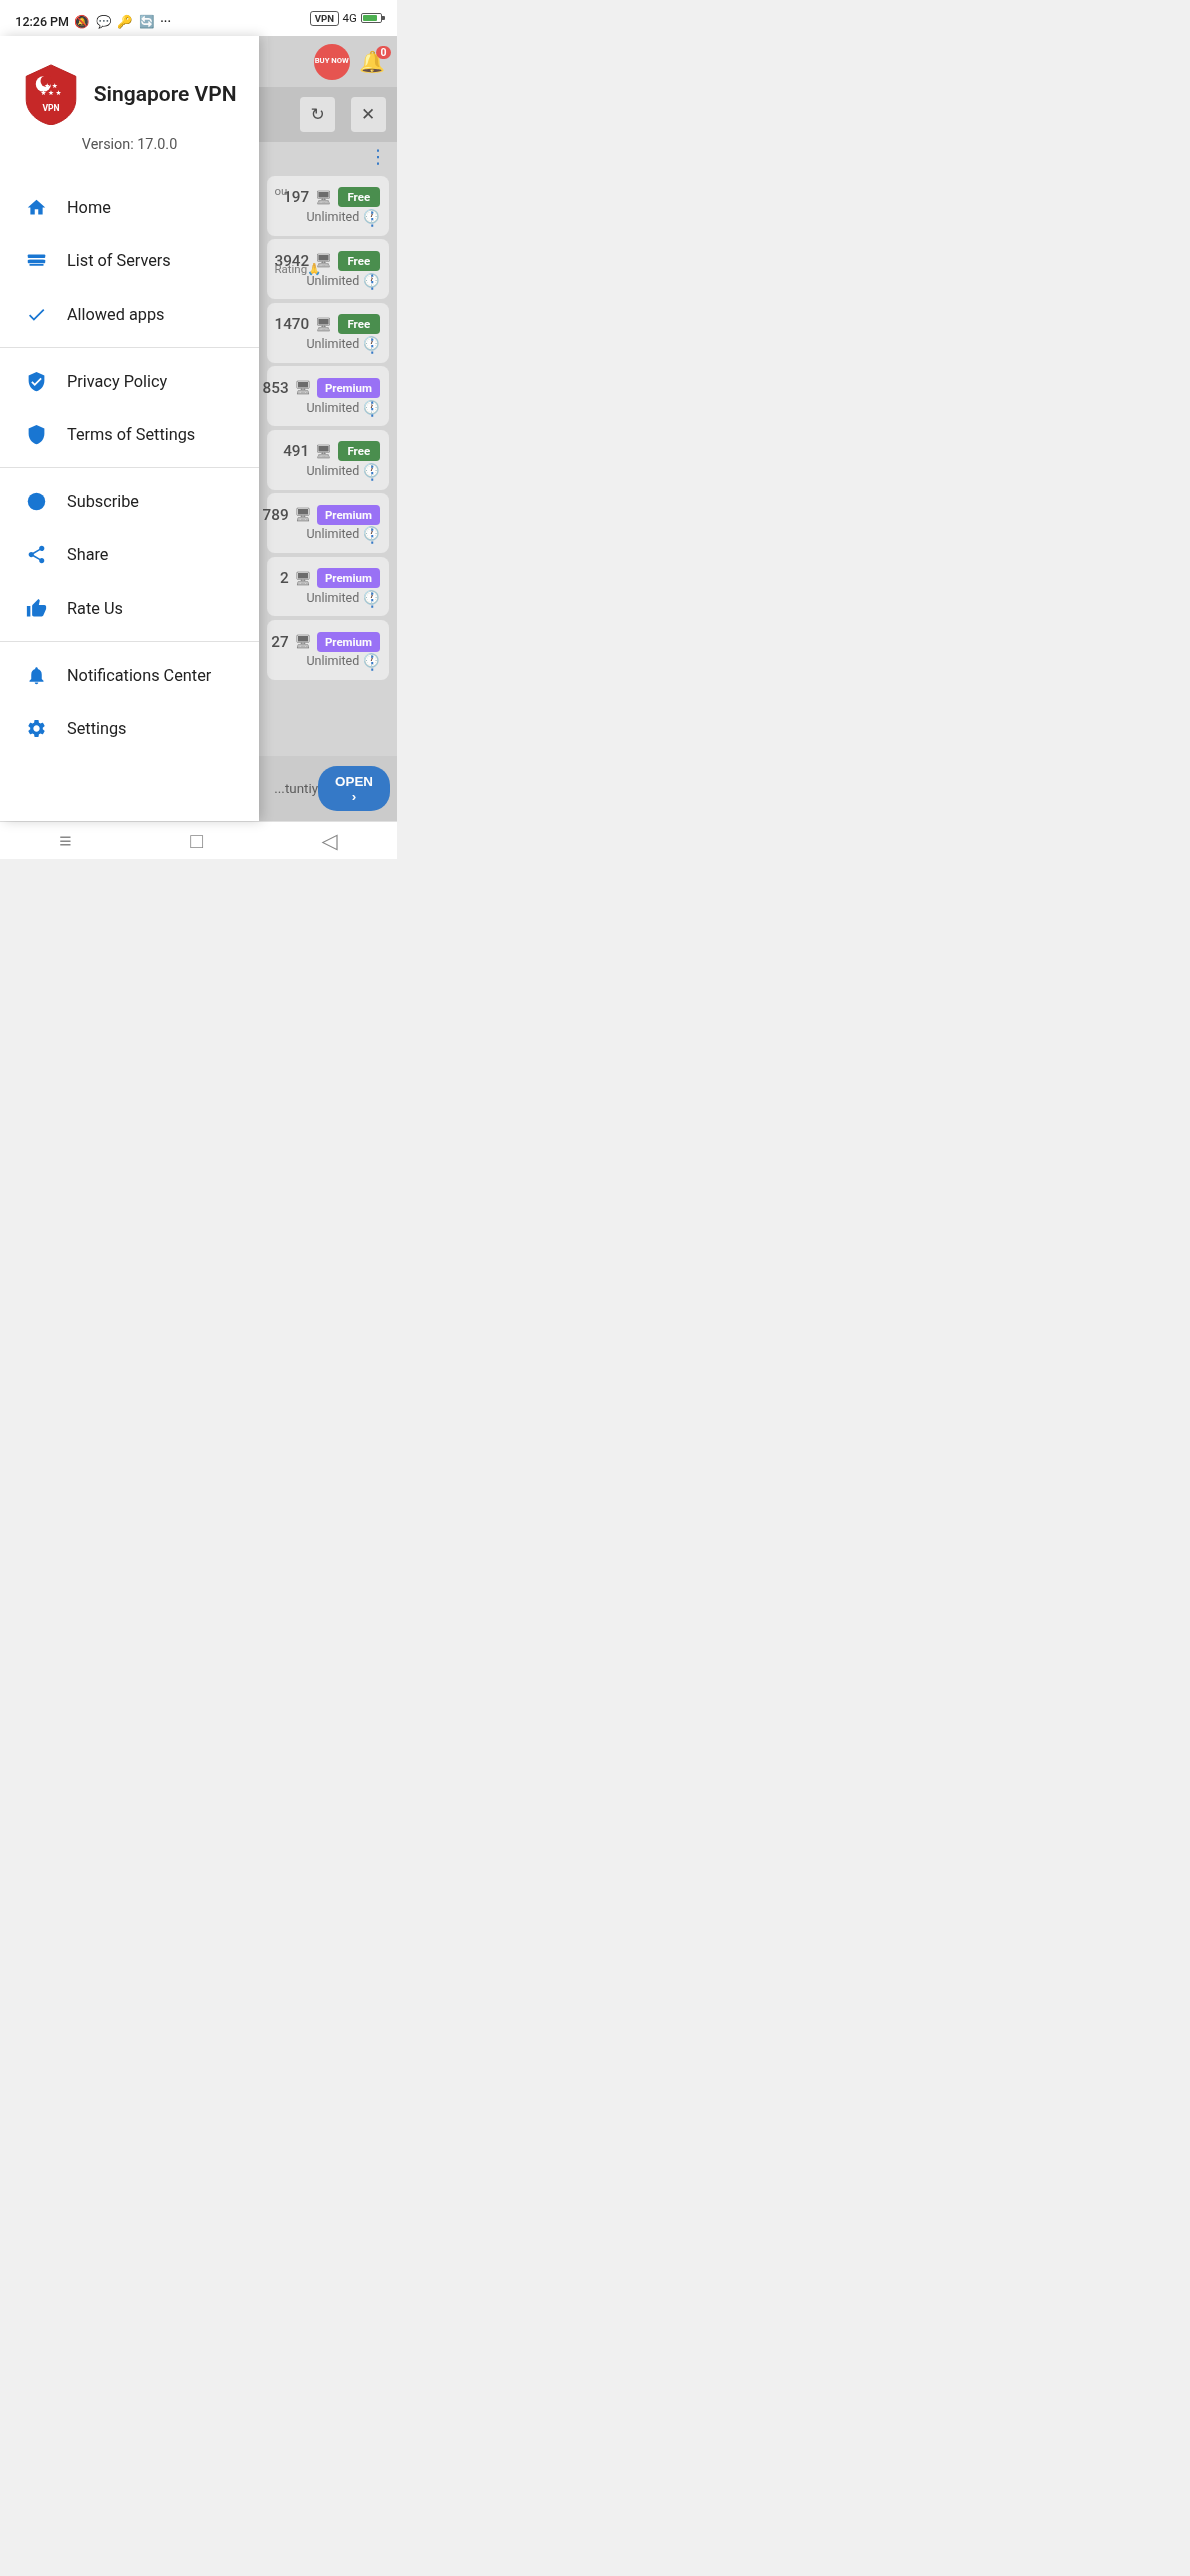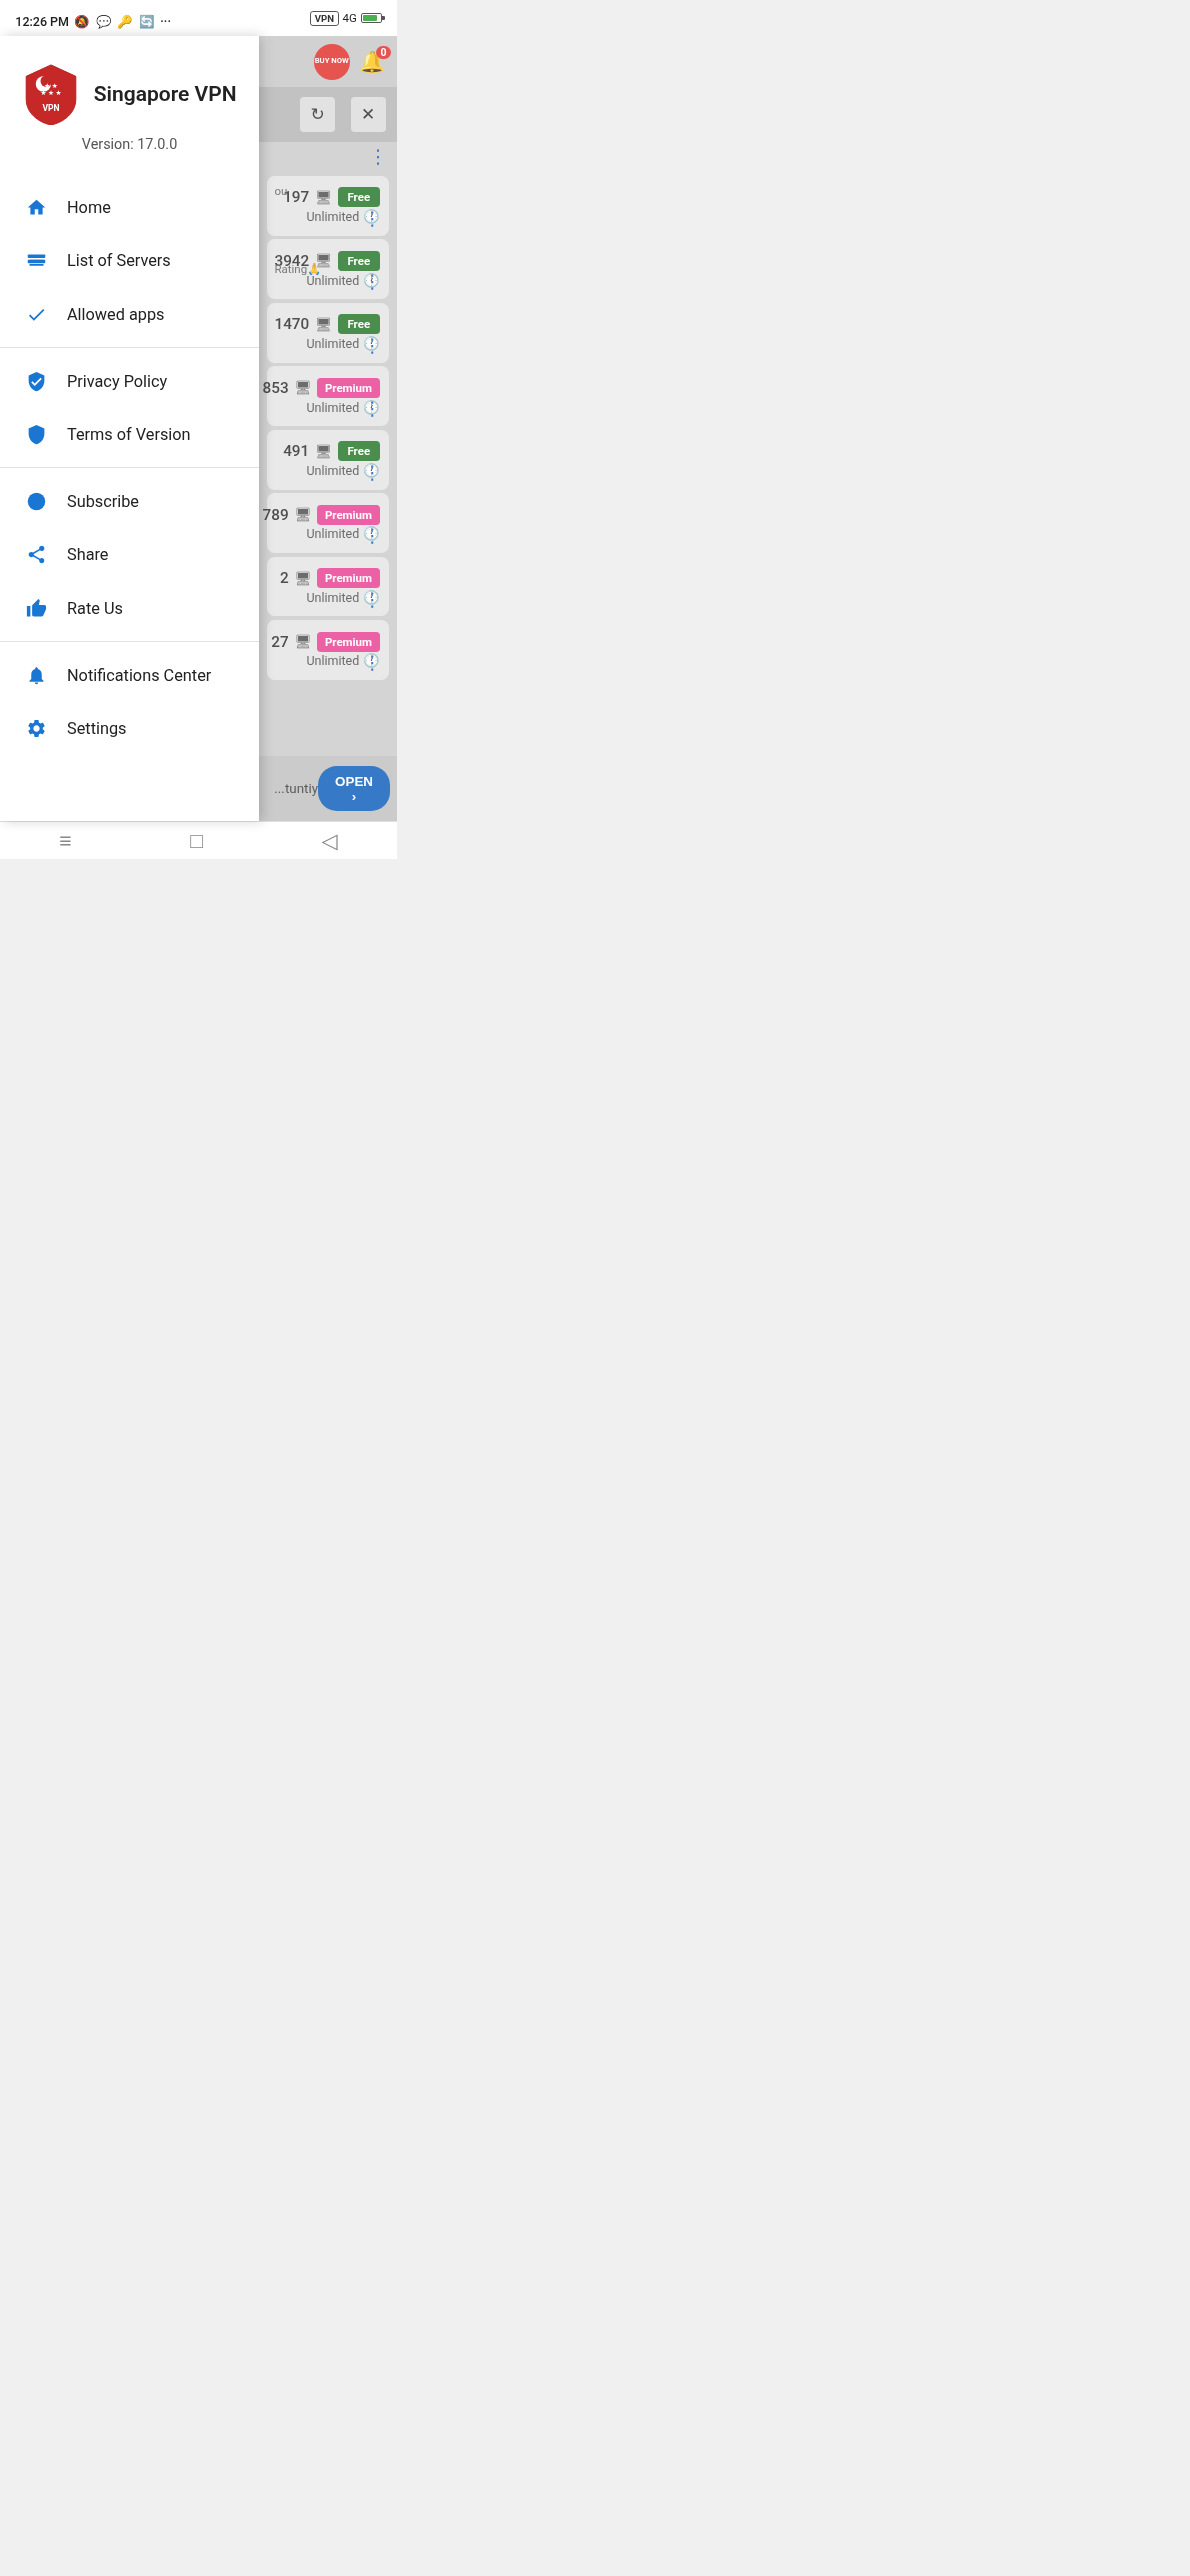--- a/index.html
+++ b/index.html
@@ -286,21 +286,21 @@
     .badge-free {
       background: #2e7d32;
       color: white;
       font-size: 11.5px;
       font-weight: bold;
       padding: 2.9px 9.6px;
       border-radius: 3.8px;
     }
 
     .badge-premium {
-      background: #ec4899;
+      background: #8b5cf6;
       color: white;
       font-size: 11.5px;
       font-weight: bold;
       padding: 2.9px 7.7px;
       border-radius: 3.8px;
     }
 
     .more-icon {
       color: #1565C0;
       font-size: 19px;
@@ -448,21 +448,21 @@
         </span>
         <span class="nav-label">Privacy Policy</span>
       </li>
 
       <li class="nav-item">
         <span class="nav-icon">
           <svg width="21" height="21" viewBox="0 0 24 24" fill="#1976D2">
               <path d="M12 1L3 5v6c0 5.55 3.84 10.74 9 12 5.16-1.26 9-6.45 9-12V5l-9-4z"></path>
             </svg>
         </span>
-        <span class="nav-label">Terms of Version</span>
+        <span class="nav-label">Terms of Settings</span>
       </li>
 
       <div class="divider"></div>
 
       <li class="nav-item">
         <span class="nav-icon">
           <svg width="21" height="21" viewBox="0 0 24 24">
               <circle cx="12" cy="12" r="10" fill="#1976D2"></circle>
             </svg>
         </span>

